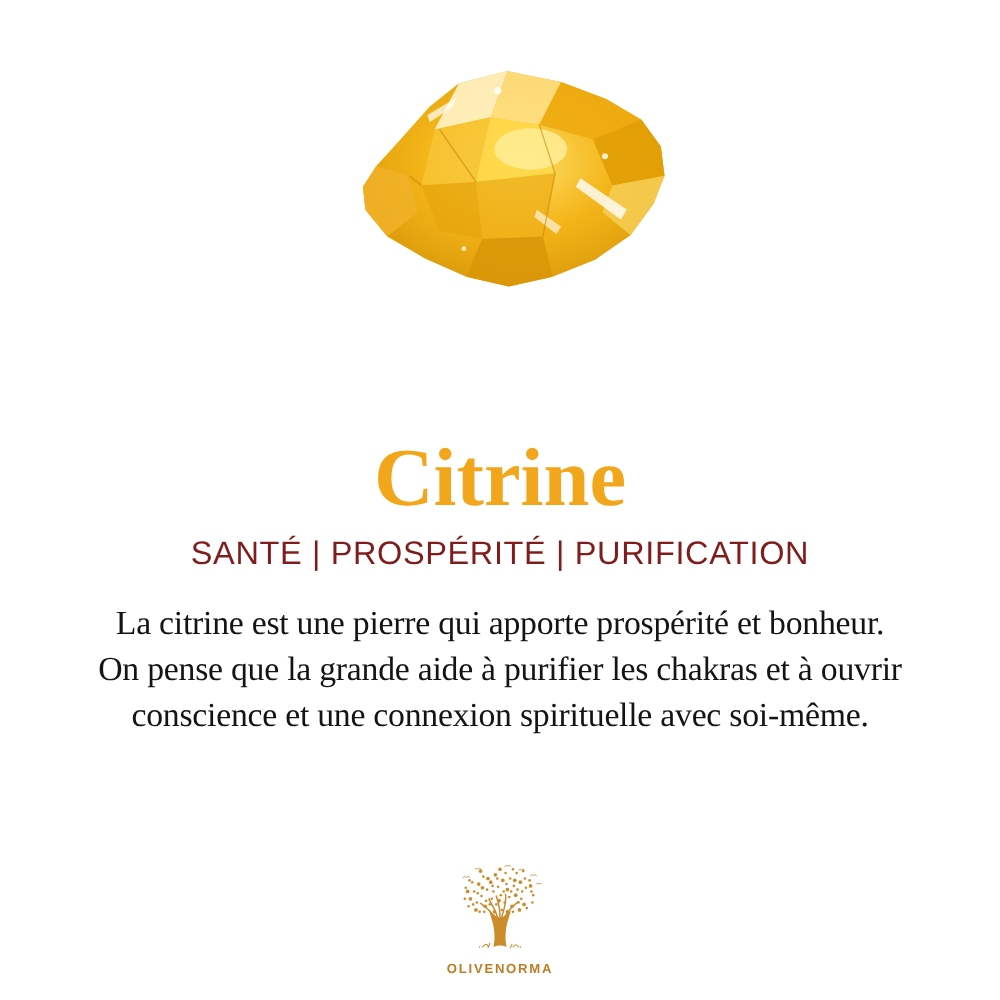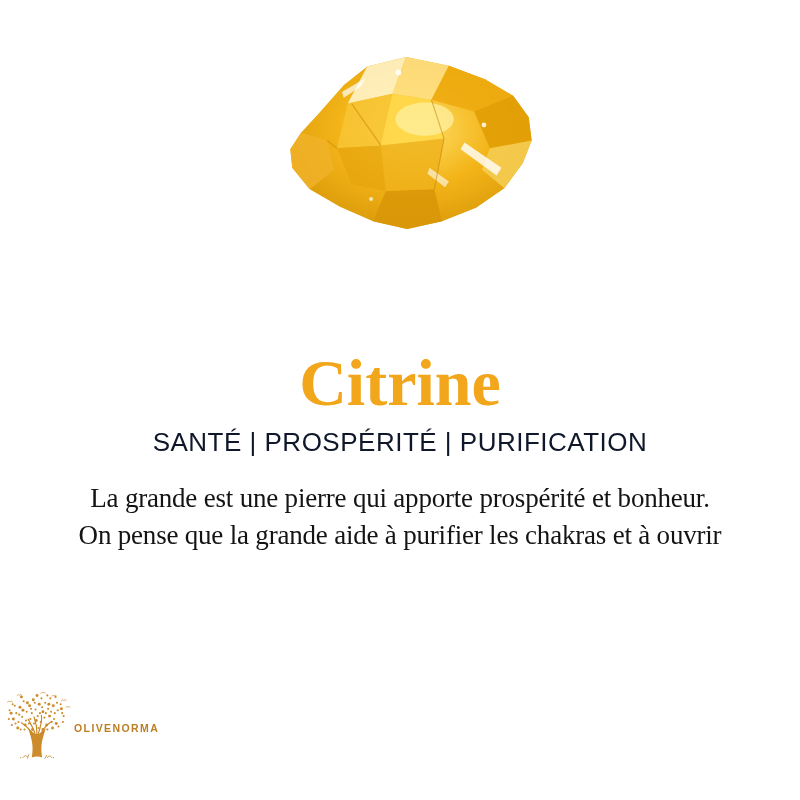--- a/index.html
+++ b/index.html
@@ -29,36 +29,36 @@
     letter-spacing:0px;
   }
   
   .subtitle{
     position:absolute;left:0;top:427px;width:100%;
     text-align:center;
     font-family:"Liberation Sans",sans-serif;
     font-weight:normal;
     font-size:26px;line-height:30px;
     letter-spacing:0.5px;
-    color:#0f172a;
+    color:#7f1d1d;
   }
   
   .paragraph{
     position:absolute;left:0;top:480px;width:100%;
     text-align:center;
     font-family:"Liberation Serif",serif;
     font-size:27px;line-height:37px;
     letter-spacing:-0.2px;
     color:#141414;
   }
   .paragraph .pline{white-space:nowrap;}
   
   .brandwrap{
     position:absolute;left:0;top:686px;width:100%;
-    display:flex;flex-direction:row;align-items:center;
+    display:flex;flex-direction:column;align-items:center;
   }
   .tree{width:74px;height:78px;display:block;}
   .brandname{
     margin-top:5px;
     font-family:"Liberation Sans",sans-serif;
     font-weight:bold;
     font-size:10.5px;line-height:12px;
     letter-spacing:1.4px;
     color:#BC7E23;
   }
@@ -98,22 +98,23 @@
       <circle cx="90" cy="150" r="2" fill="#FFFFFF" opacity="0.7"></circle>
       <path d="M70,52 L100,95 M152,48 L165,88 L155,140 M45,90 L55,98" stroke="#C07F00" stroke-width="1.2" fill="none" opacity="0.5"></path>
     </svg>
   </div>
 
   <h1 class="title">Citrine</h1>
 
   <div class="subtitle">SANTÉ | PROSPÉRITÉ | PURIFICATION</div>
 
   <div class="paragraph">
-    <div class="pline">La grande est une pierre qui apporte prospérité et bonheur.</div>
+    <div class="pline">La citrine est une pierre qui apporte prospérité et bonheur.</div>
     <div class="pline">On pense que la grande aide à purifier les chakras et à ouvrir</div>
+    <div class="pline">conscience et une connexion spirituelle avec soi-même.</div>
   </div>
 
   <div class="brandwrap">
     <svg class="tree" viewBox="0 0 100 92" aria-hidden="true">
 
       <g stroke="#CD8C2B" stroke-width="0.9" fill="none" stroke-linecap="round">
         <path d="M10,15 q1.8,-2.4 3.6,-0.3 q1.8,-2.1 3.6,0"></path>
         <path d="M23,6 q1.6,-2.2 3.2,-0.3 q1.6,-1.9 3.2,0"></path>
         <path d="M55,3 q1.6,-2.2 3.2,-0.3 q1.6,-1.9 3.2,0"></path>
         <path d="M70,7 q1.6,-2.2 3.2,-0.3 q1.6,-1.9 3.2,0"></path>

